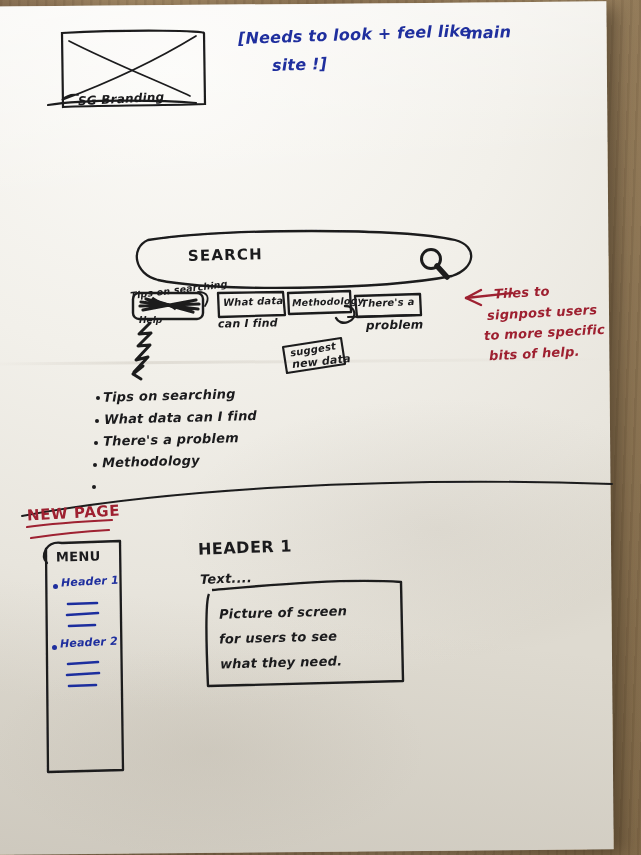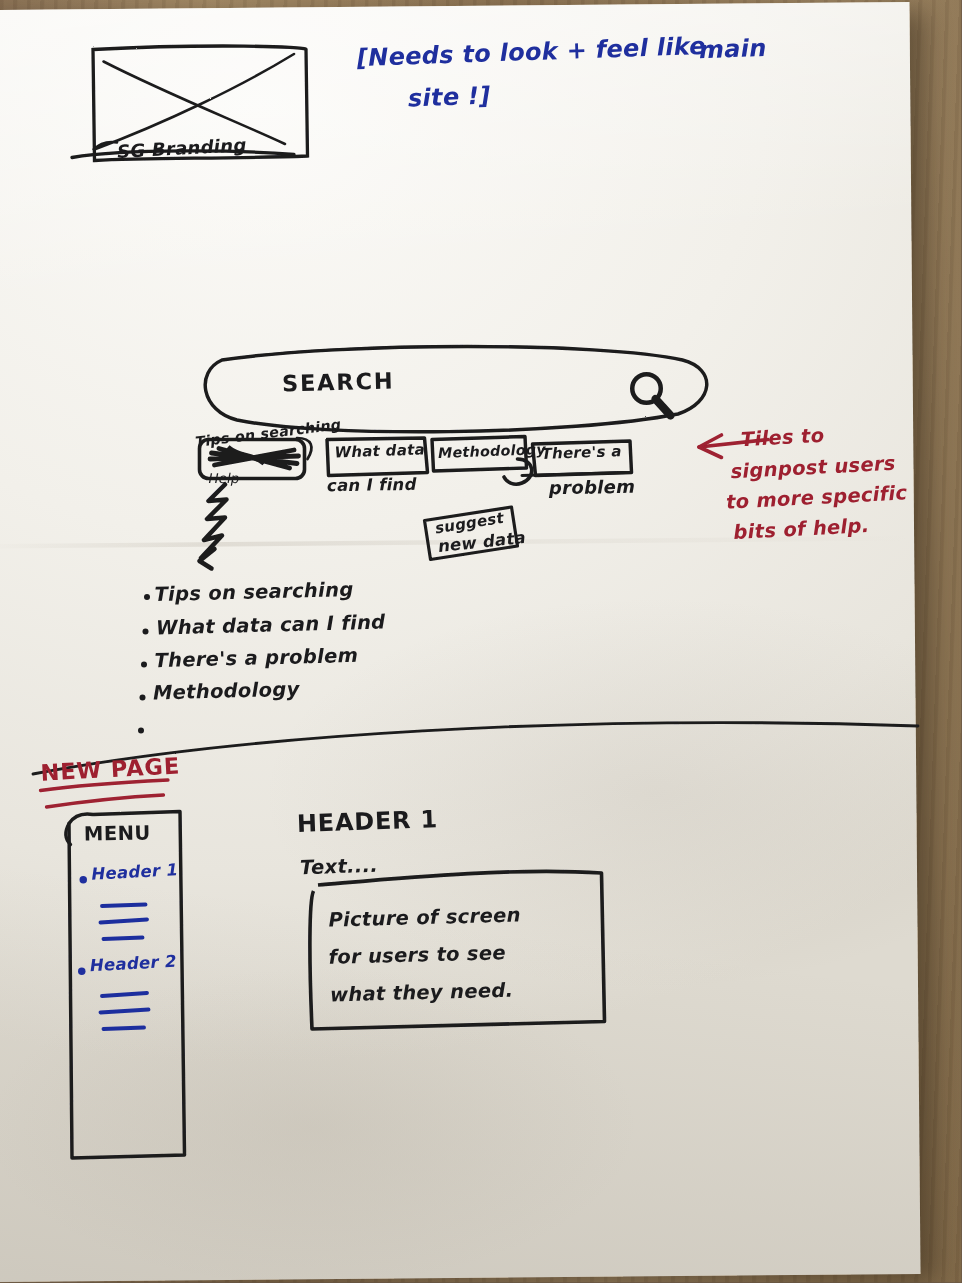--- a/index.html
+++ b/index.html
@@ -92,21 +92,21 @@
     position: absolute;
     left: 139px;
     top: 299px;
     width: 58px;
     height: 15px;
   }
   .scribble-label span {
     position: absolute;
     left: 0; top: 16px;
     font-size: 9px;
-    font-weight: 400;
+    font-weight: 700;
     color: #1b1b1d;
     font-style: italic;
   }
 
   .bullet-dot {
     position: absolute;
     width: 4px; height: 4px;
     border-radius: 50%;
     background: #1b1b1d;
   }

